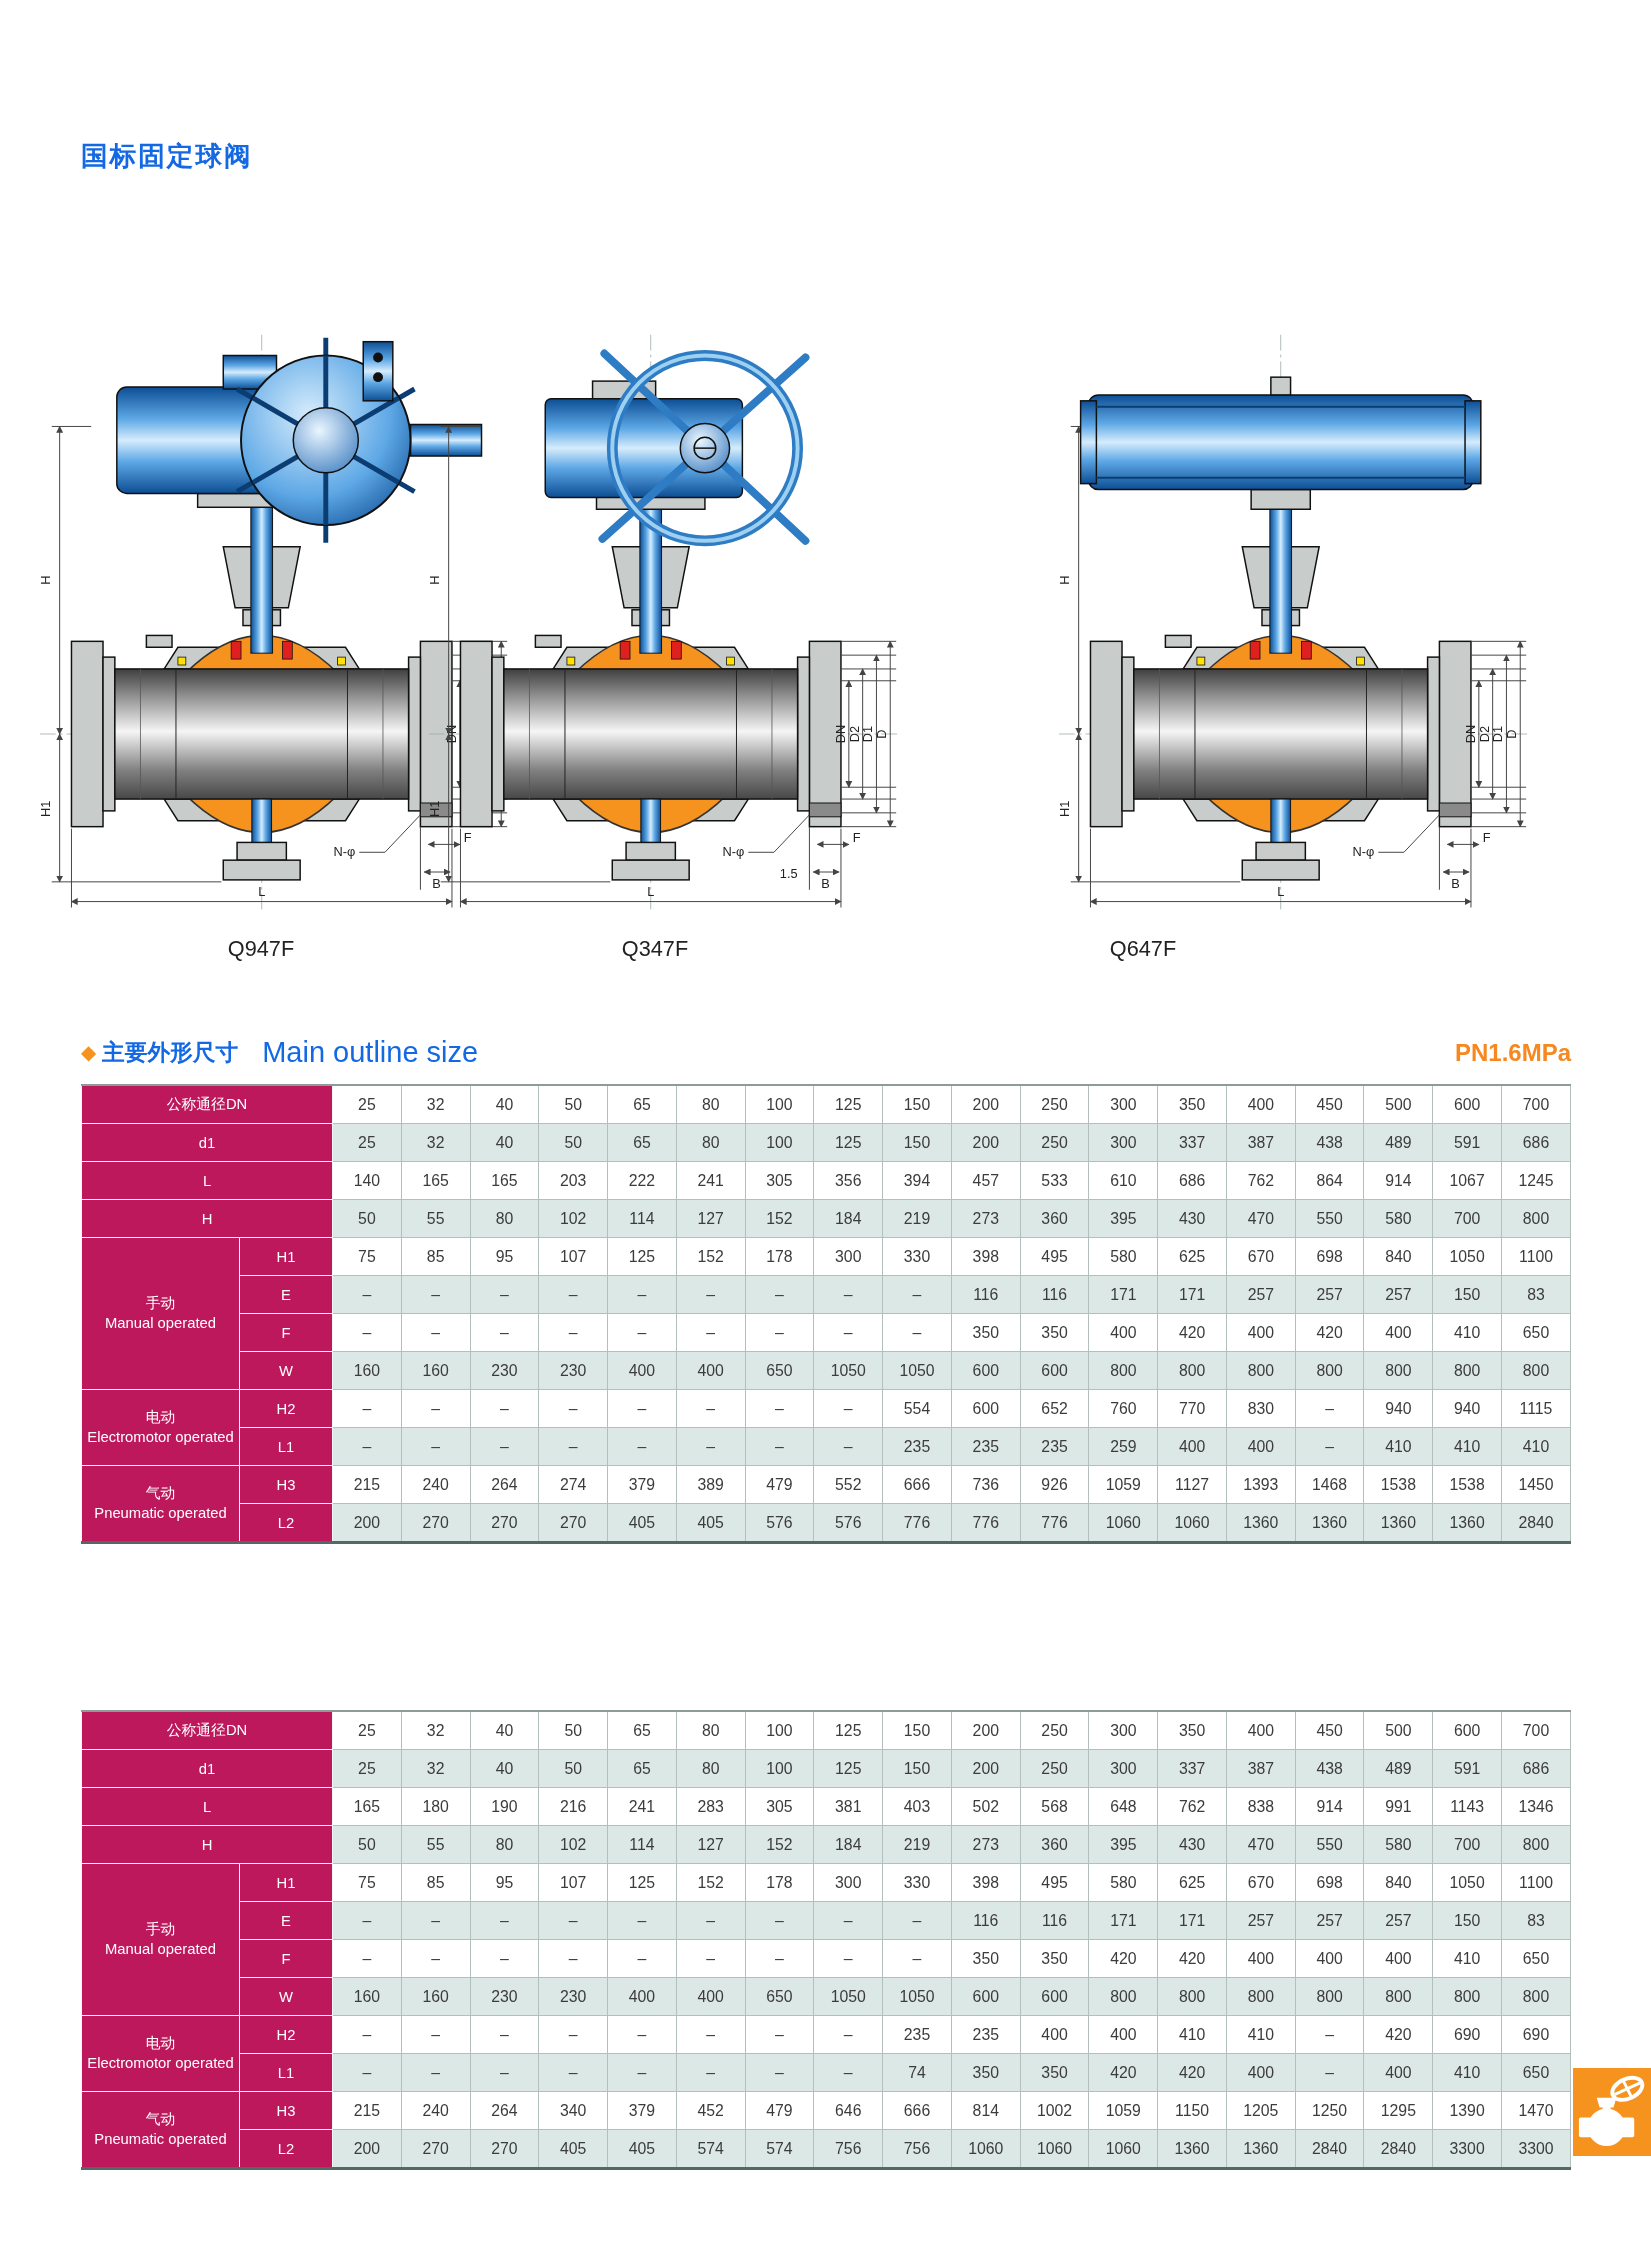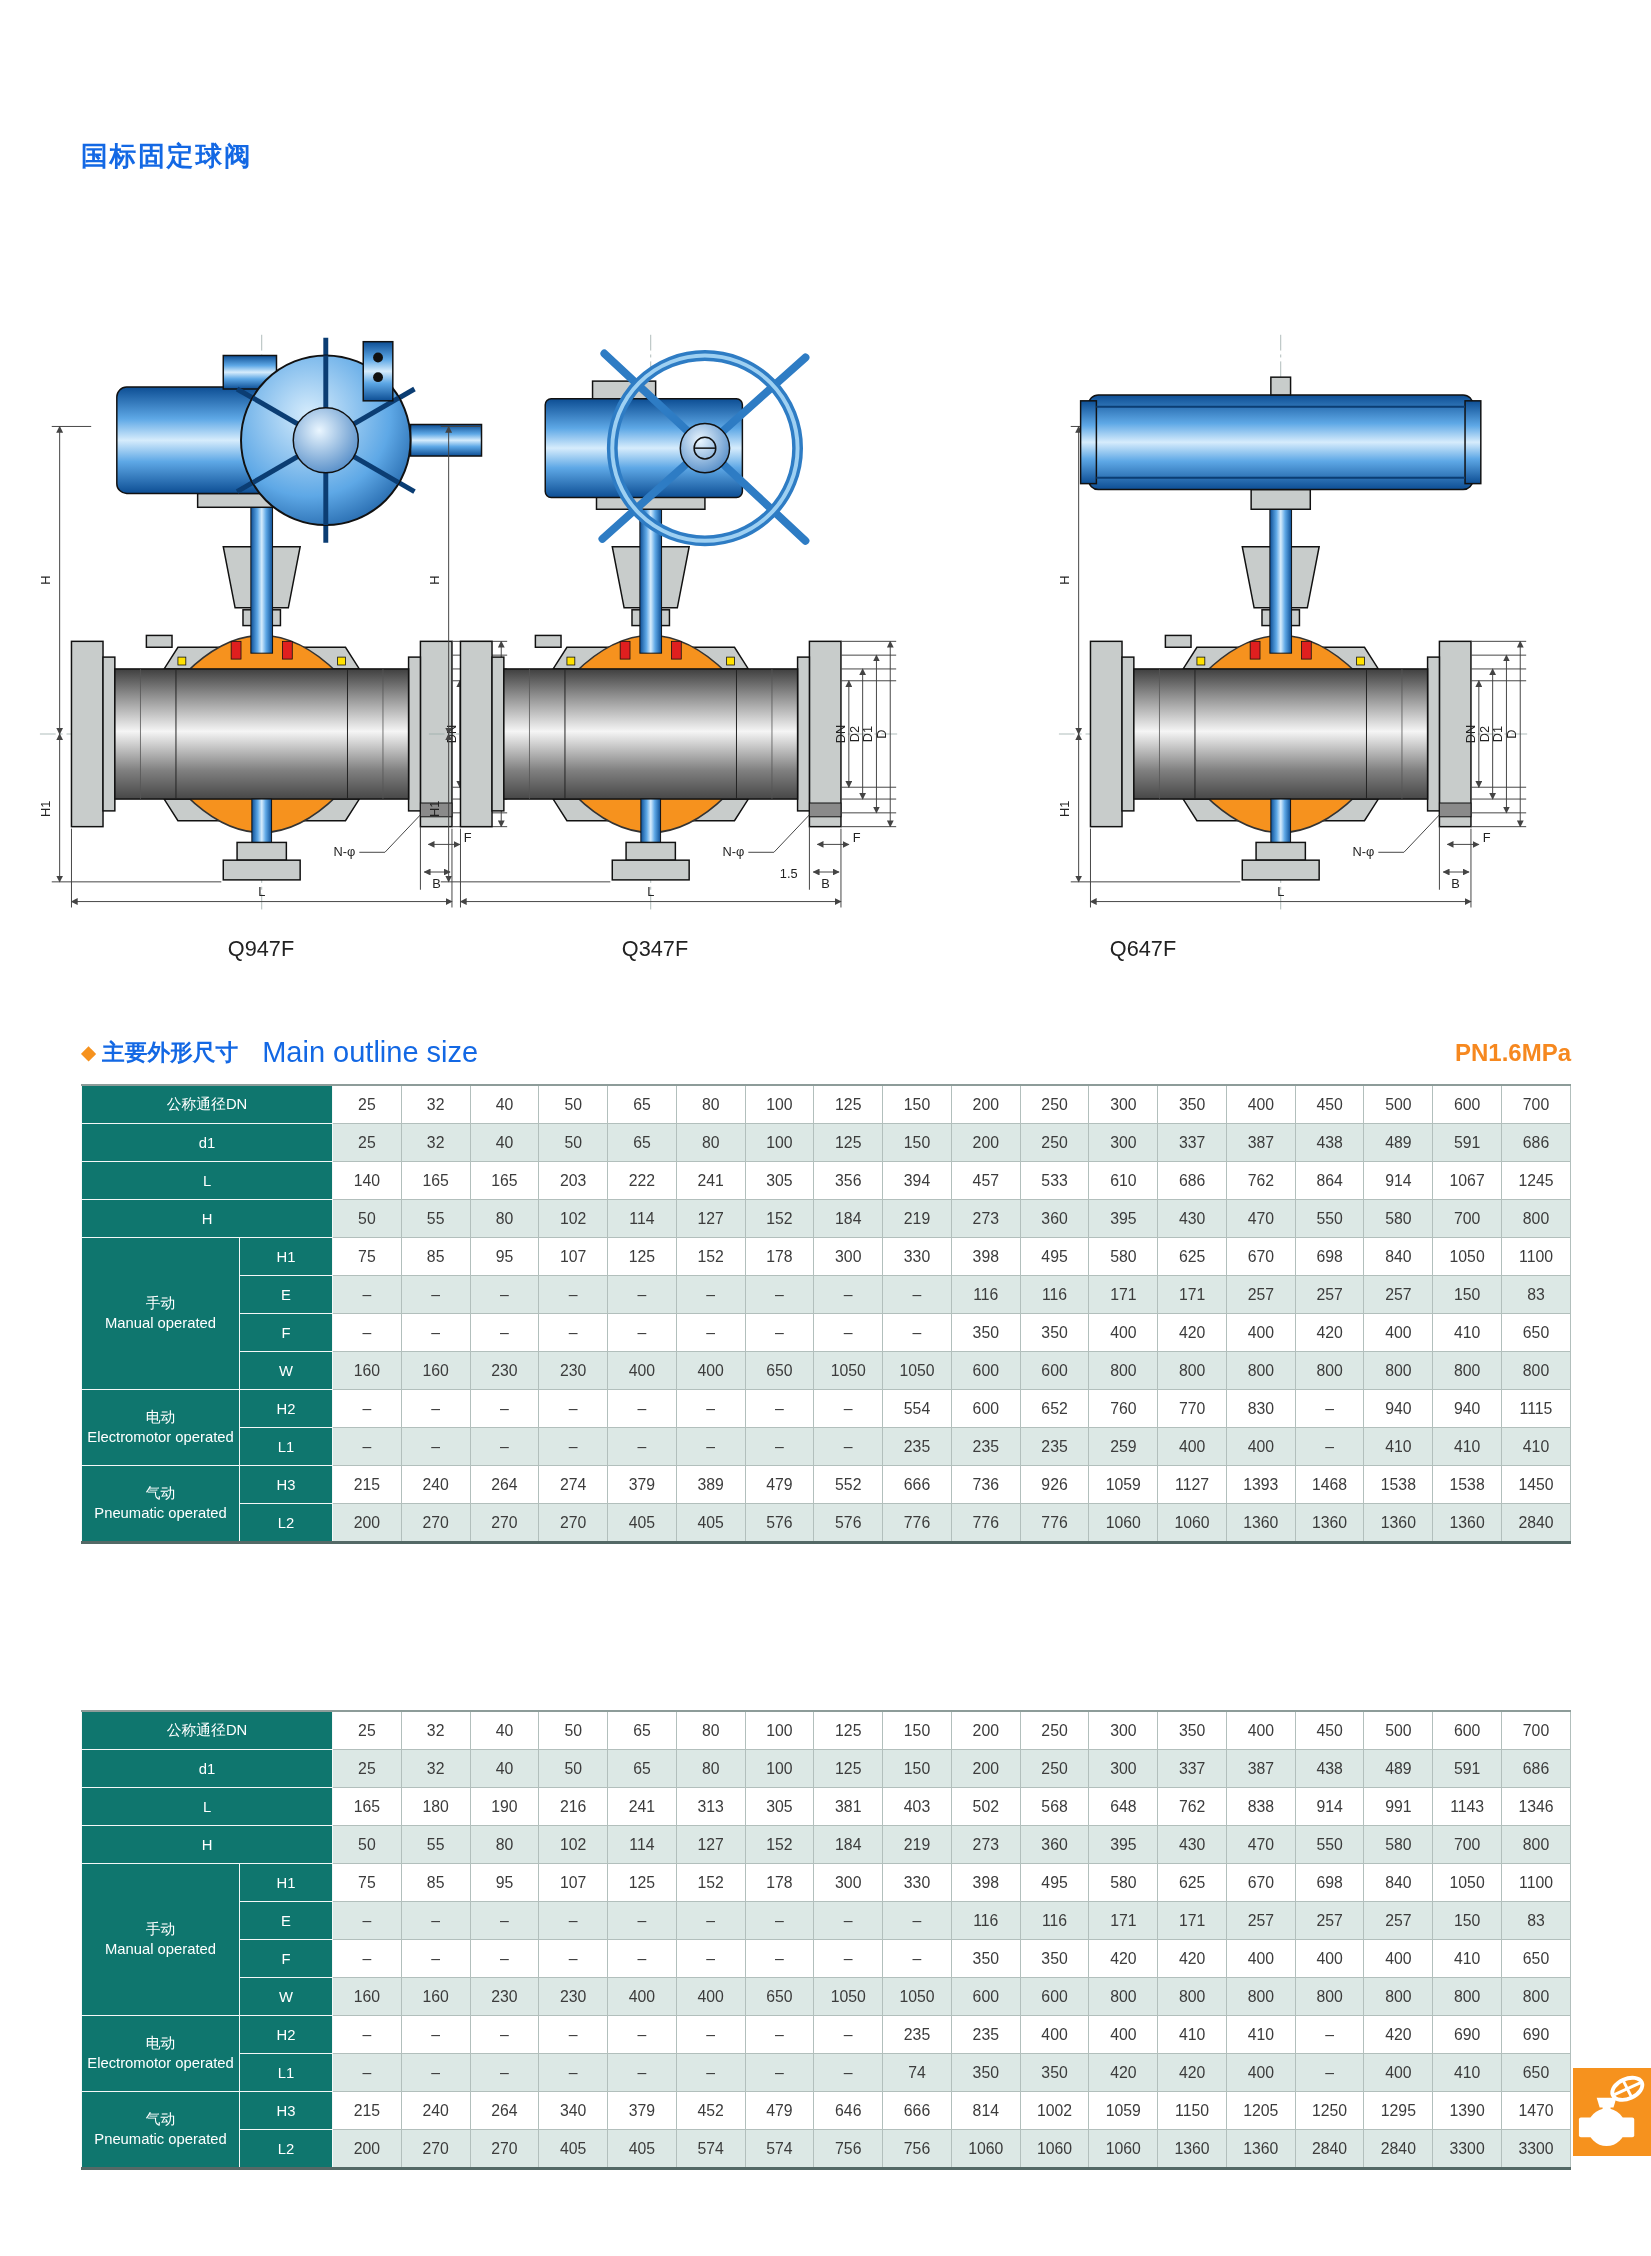--- a/index.html
+++ b/index.html
@@ -14,21 +14,21 @@
   .sec-zh{color:#1368e4;font-size:22.7px;font-weight:800;}
   .sec-en{color:#1368e4;font-size:29px;font-weight:400;margin-left:24px;}
   .pn-label{color:#f6881f;font-size:24px;font-weight:800;margin-left:auto;}
   .pn-label-solo{position:absolute;left:81px;top:1663px;width:1490px;text-align:right;
                  color:#f6881f;font-size:24.6px;font-weight:800;}
   .table-host{position:absolute;left:81px;}
   #table-host-0{top:1084px;}
   #table-host-1{top:1710px;}
   .dim-table{border-collapse:collapse;table-layout:fixed;width:1490px;
              border-top:2px solid #8d9c99;border-bottom:3.9px solid #546966;}
-  .dim-table th.lab{background:#0f766e;color:#fff;font-weight:400;font-size:14.8px;
+  .dim-table th.lab{background:#be185d;color:#fff;font-weight:400;font-size:14.8px;
                     border:1px solid #f4f8f7;height:37px;padding:0 2px;text-align:center;}
   .dim-table th.grp div{line-height:1.3;}
   .dim-table td.val{background:#fff;color:#3c3c3c;font-size:15.8px;text-align:center;
                     border:1px solid #b2bfbc;height:37px;padding:0;}
   .dim-table td.val.sh{background:#dce8e5;}
   .logo-box{position:absolute;left:1573px;top:2068px;width:79px;height:88px;background:#f6921e;}
   
   .met2{fill:#c8cccb;stroke:#111;stroke-width:1.5;}
   .ball{fill:#f6921e;stroke:#333;stroke-width:1.5;}
   .redp{fill:#e01f1f;stroke:#111;stroke-width:.8;}
@@ -611,21 +611,21 @@
             <td class="val sh">591</td>
             <td class="val sh">686</td>
           </tr>
           <tr>
             <th colspan="2" class="lab">L</th>
             <td class="val">165</td>
             <td class="val">180</td>
             <td class="val">190</td>
             <td class="val">216</td>
             <td class="val">241</td>
-            <td class="val">313</td>
+            <td class="val">283</td>
             <td class="val">305</td>
             <td class="val">381</td>
             <td class="val">403</td>
             <td class="val">502</td>
             <td class="val">568</td>
             <td class="val">648</td>
             <td class="val">762</td>
             <td class="val">838</td>
             <td class="val">914</td>
             <td class="val">991</td>

